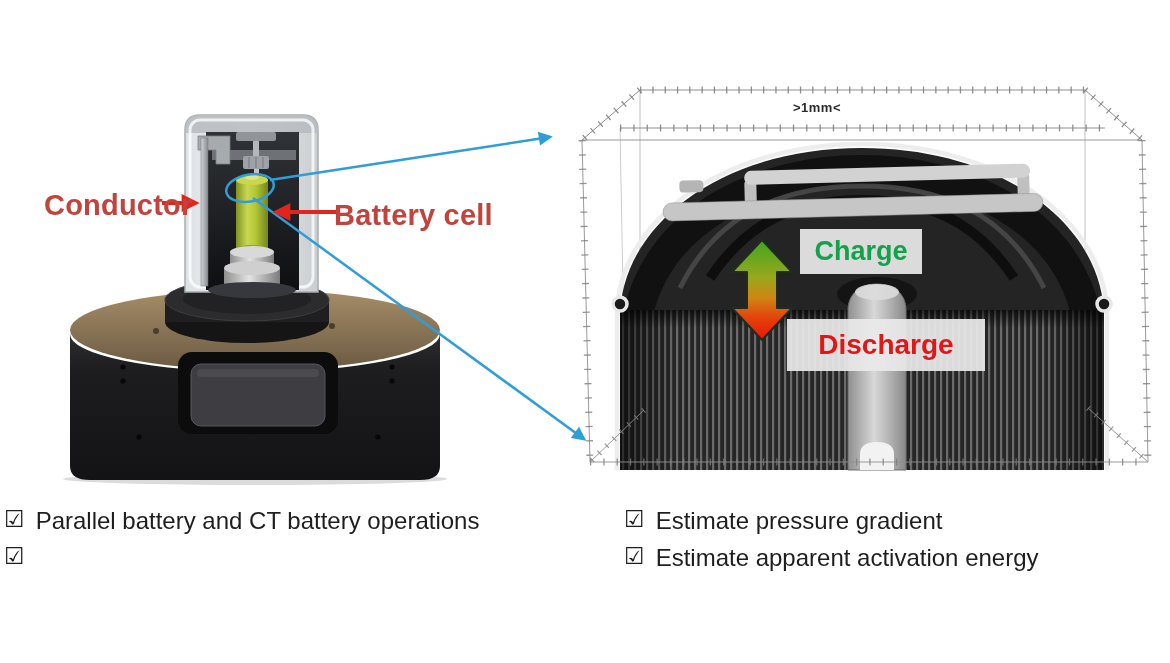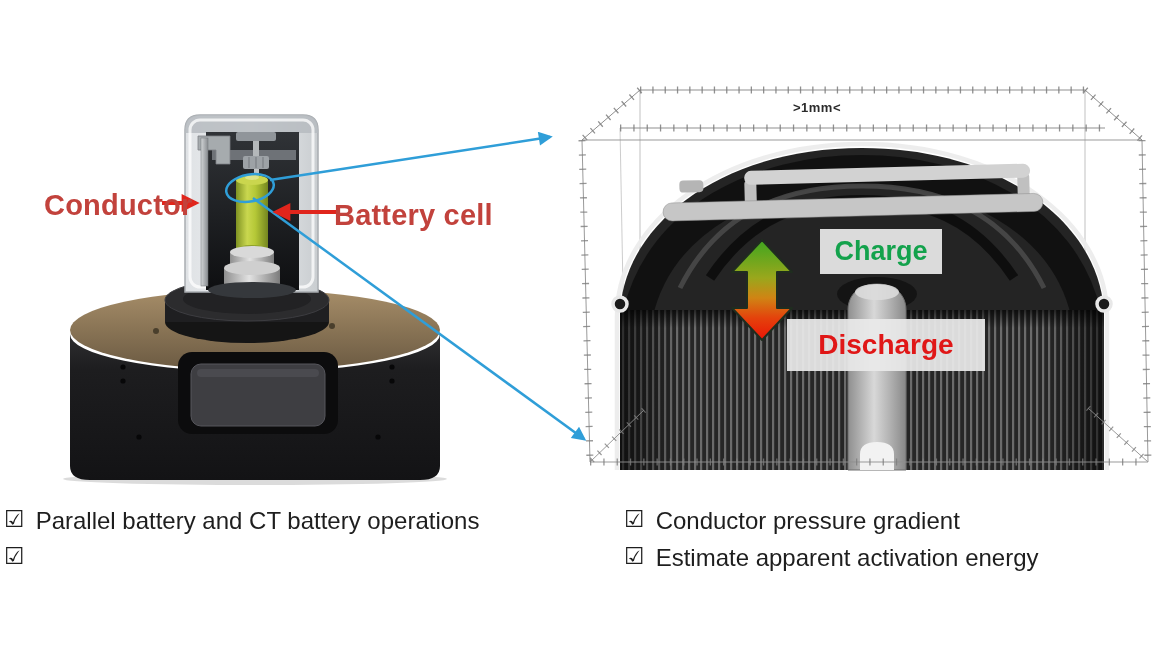--- a/index.html
+++ b/index.html
@@ -1,21 +1,21 @@
 <!DOCTYPE html>
 <html><head>
 <meta charset="utf-8">
 <style>
   html,body{margin:0;padding:0;background:#ffffff;}
   .canvas{position:relative;width:1170px;height:663px;background:#fff;overflow:hidden;
           font-family:"Liberation Sans","DejaVu Sans",sans-serif;}
   .abs{position:absolute;}
   .ann-label{position:absolute;font-weight:700;font-size:29px;color:#c2423c;letter-spacing:.2px;}
   .pill{position:absolute;background:rgba(233,233,233,.93);text-align:center;font-weight:700;}
-  #charge-label{left:820px;top:229px;width:122px;height:45px;line-height:45px;font-size:27px;color:#13a24c;}
+  #charge-label{left:800px;top:229px;width:122px;height:45px;line-height:45px;font-size:27px;color:#13a24c;}
   #discharge-label{left:787px;top:319px;width:198px;height:52px;line-height:52px;font-size:28px;color:#e01717;}
   #scale-label{position:absolute;left:779px;top:100px;width:76px;text-align:center;
                font-size:13px;font-weight:700;color:#2b2b2b;letter-spacing:.5px;}
   .check-col{position:absolute;color:#1e1e1e;font-size:24px;}
   .check-row{height:37px;display:flex;align-items:center;}
   .cb{font-size:23px;margin-right:11px;position:relative;top:-1px;}
   svg{display:block;}
 </style>
 </head>
 <body>
@@ -241,21 +241,21 @@
       <span class="cb">☑</span>
       <span>Parallel battery and CT battery operations</span>
     </div>
     <div class="check-row">
       <span class="cb">☑</span>
     </div>
   </div>
   <div class="check-col" style="left:624px;top:502px;">
     <div class="check-row">
       <span class="cb">☑</span>
-      <span>Conductor pressure gradient</span>
+      <span>Estimate pressure gradient</span>
     </div>
     <div class="check-row">
       <span class="cb">☑</span>
       <span>Estimate apparent activation energy</span>
     </div>
   </div>
 
 </div>
 
 </body></html>

